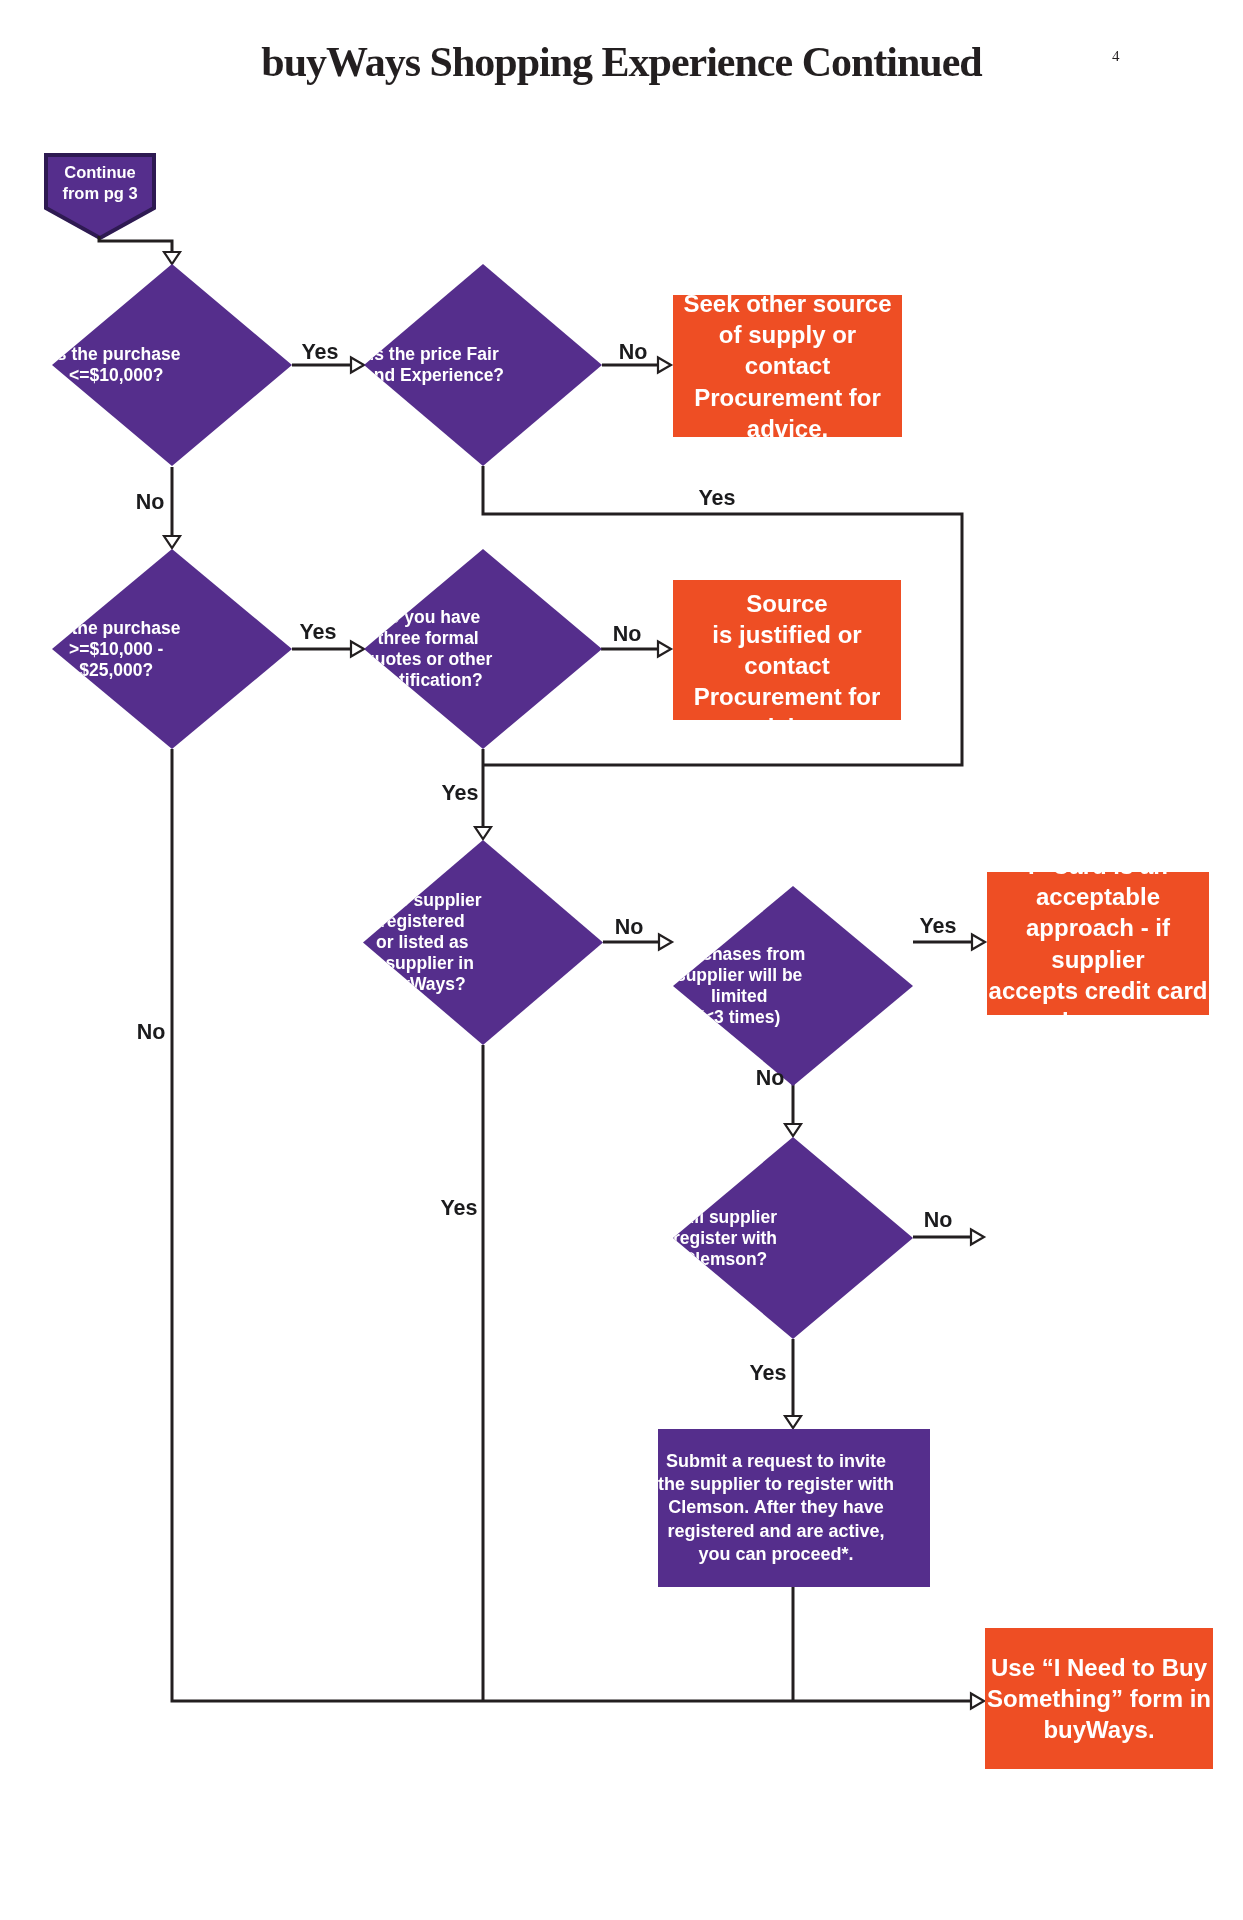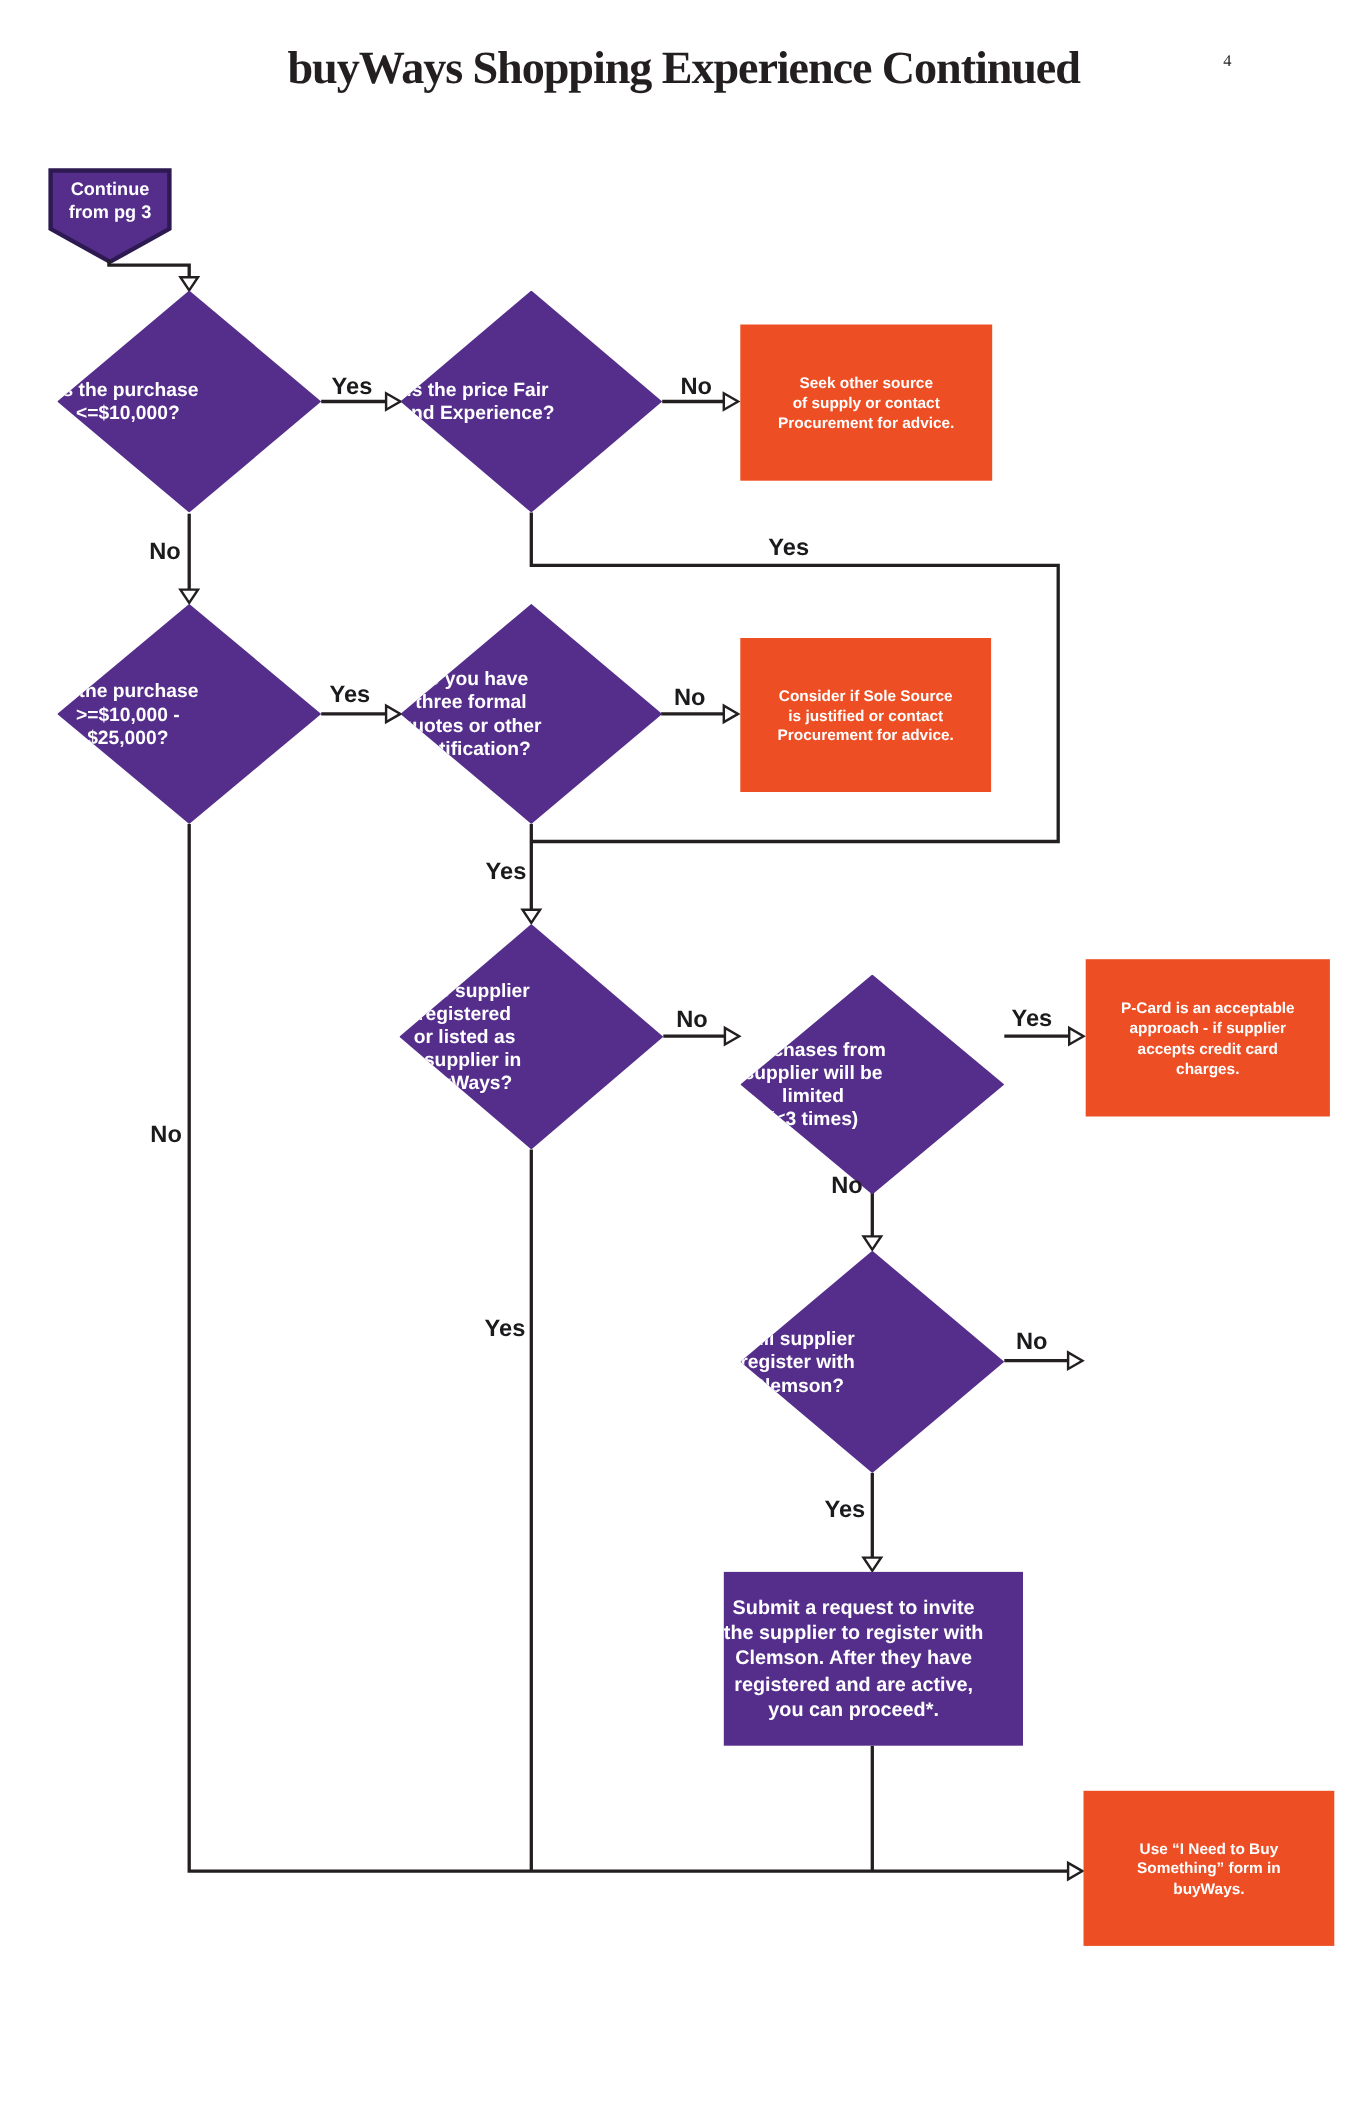--- a/index.html
+++ b/index.html
@@ -37,21 +37,21 @@
   .diamond{
     position:absolute;display:flex;align-items:center;justify-content:flex-start;
     background:var(--purple);
     clip-path:polygon(50% 0, 100% 50%, 50% 100%, 0 50%);
   }
   .diamond .shape-text{font-size:17.5px;line-height:1.2;}
   .outcome{
     position:absolute;display:flex;align-items:center;justify-content:center;
     background:var(--orange);
   }
-  .outcome .shape-text{font-size:14px;line-height:1.3;}
+  .outcome .shape-text{font-size:24px;line-height:1.3;}
   .process{
     position:absolute;display:flex;align-items:center;justify-content:flex-start;
     background:var(--purple);
   }
   .process .shape-text{font-size:18px;line-height:1.3;}
   .edge-label{
     position:absolute;transform:translate(-50%,-50%);
     font-weight:bold;font-size:21.5px;color:#1b1b1d;white-space:nowrap;
   }
 </style>

